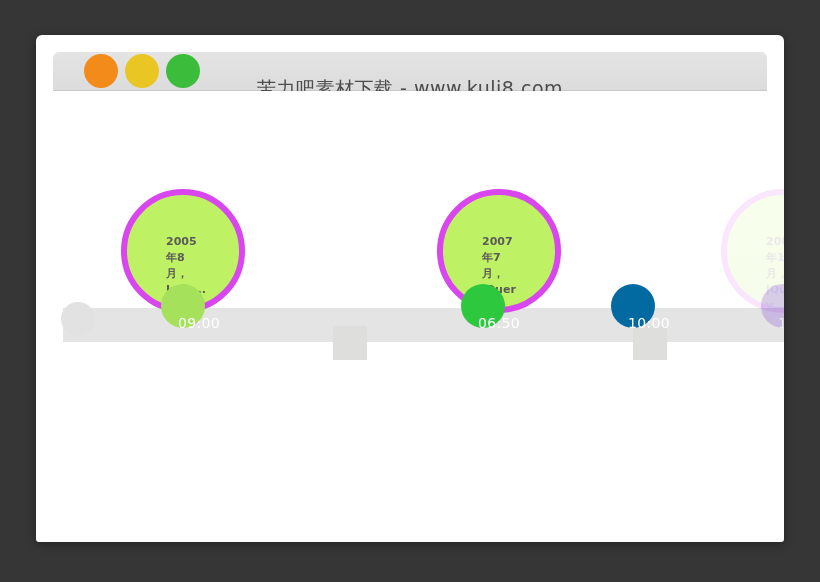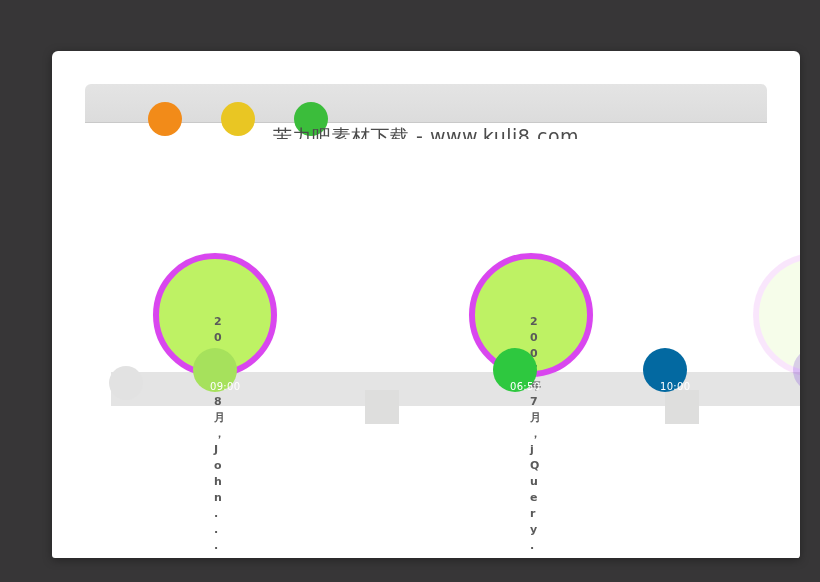--- a/index.html
+++ b/index.html
@@ -1,15 +1,15 @@
 <!DOCTYPE html>
 <html><head>
 <meta charset="utf-8">
 <style>
-  * { box-sizing: border-box; margin: 16px; padding: 17px; }
+  * { box-sizing: border-box; margin: 0; padding: 17px; }
 
   html, body {
     width: 820px;
     height: 582px;
     overflow: hidden;
   }
 
   body {
     background: #373637;
     font-family: "Liberation Sans", "DejaVu Sans", sans-serif;
@@ -96,21 +96,21 @@
 
   
   .node {
     position: absolute;
     top: 193px;
     width: 44px;
     height: 44px;
     margin-left: -22px;
     border-radius: 50%;
     color: #ffffff;
-    font-size: 10px;
+    font-size: 14px;
     line-height: 44px;
     text-align: center;
     letter-spacing: 0.3px;
     font-family: "DejaVu Sans", sans-serif;
   }
 
   
   .connector {
     position: absolute;
     width: 1px;

